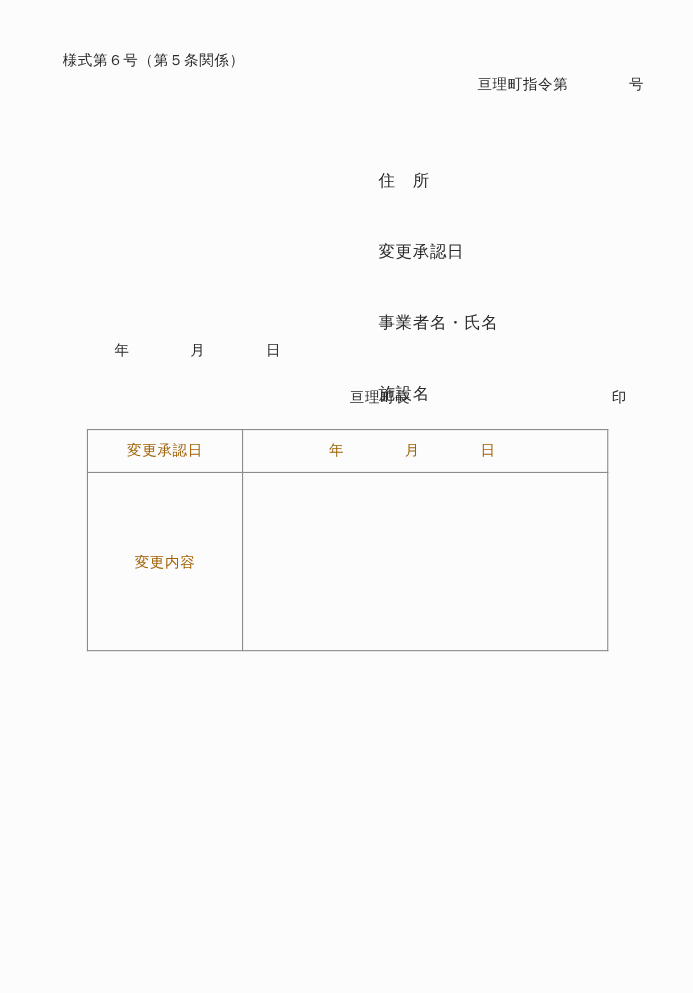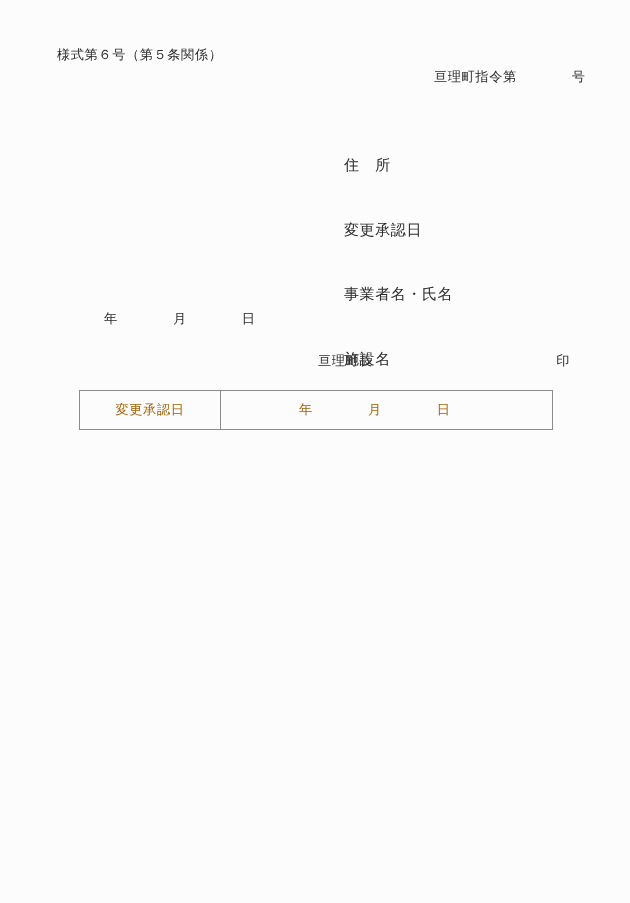--- a/index.html
+++ b/index.html
@@ -141,17 +141,25 @@
     <table class="form-table">
       <tbody>
         <tr class="row-approval-date">
           <td class="col-label">
             <span class="cell-inner">変更承認日</span>
           </td>
           <td class="col-value">
             <span class="cell-inner val-date">年　　　　月　　　　日</span>
           </td>
         </tr>
+        <tr class="row-change-content">
+          <td class="col-label">
+            <span class="cell-inner">変更内容</span>
+          </td>
+          <td class="col-value">
+            <span class="cell-inner"></span>
+          </td>
+        </tr>
       </tbody>
     </table>
   </div>
 
 </div>
 
 </body></html>

